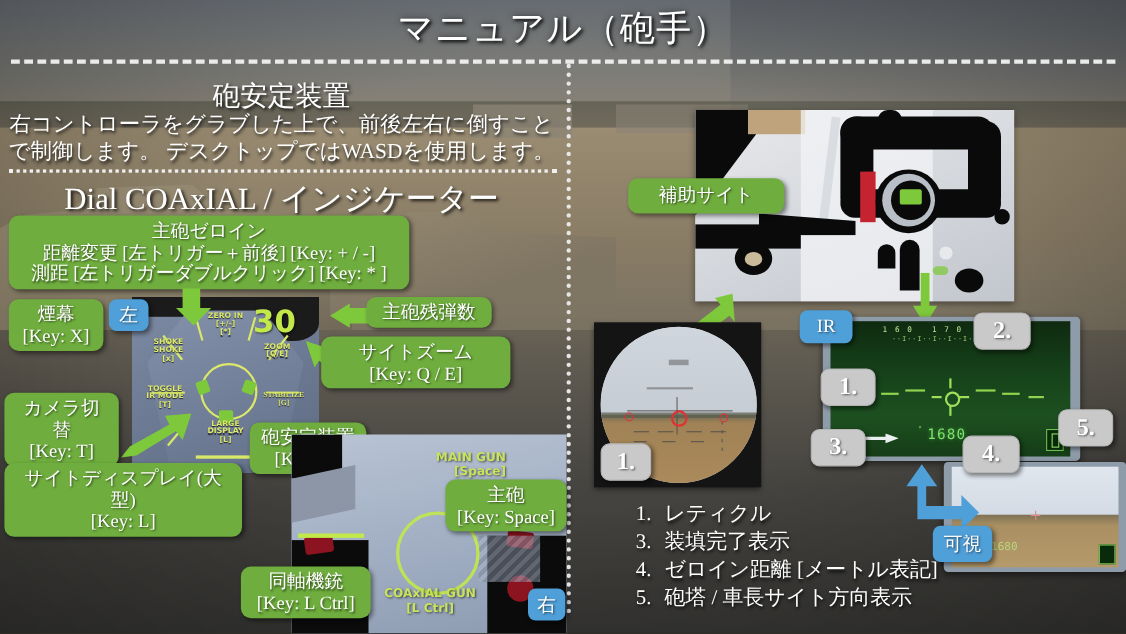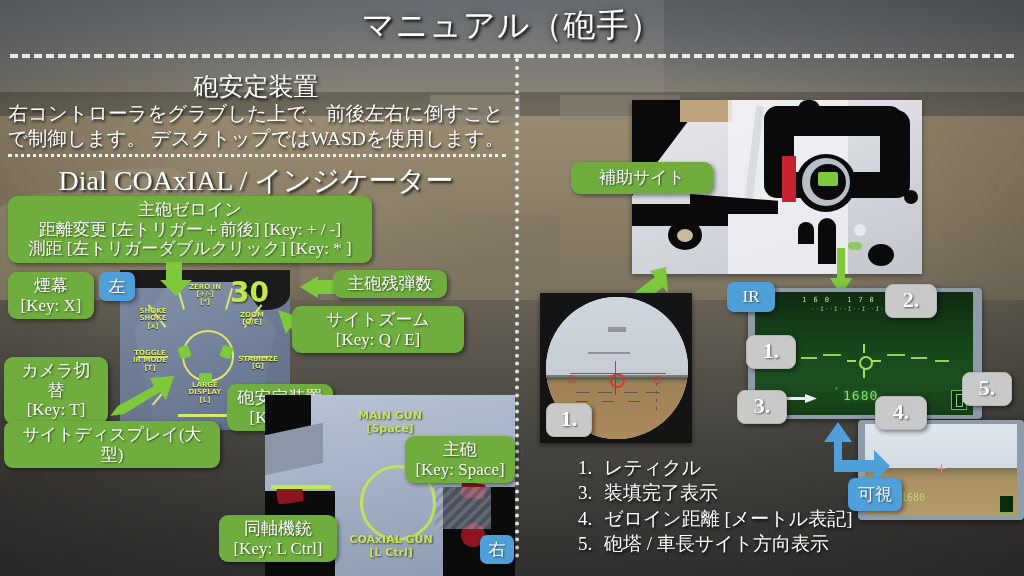--- a/index.html
+++ b/index.html
@@ -242,21 +242,21 @@
     </div>
     <div class="dialtxt" style="left:110px;top:42px;width:44px;">
       <div>ZOOM</div>
       <div>[Q/E]</div>
     </div>
     <div class="dialtxt" style="left:2px;top:80px;width:56px;">
       <div>TOGGLE</div>
       <div>IR MODE</div>
       <div>[T]</div>
     </div>
-    <div class="dialtxt" style="left:110px;top:86px;width:56px;">
+    <div class="dialtxt" style="left:110px;top:86px;width:56px;font-family:Liberation Serif, serif;">
       <div>STABILIZE</div>
       <div>[G]</div>
     </div>
     <div class="dialtxt" style="left:54px;top:112px;width:62px;">
       <div>LARGE</div>
       <div>DISPLAY</div>
       <div>[L]</div>
     </div>
   </div>
 
@@ -279,20 +279,21 @@
     <div>煙幕</div>
     <div>[Key: X]</div>
   </div>
   <div class="blue" style="left:99px;top:272px;width:36px;">左</div>
   <div class="chip" style="left:4px;top:357px;width:104px;">
     <div>カメラ切替</div>
     <div>[Key: T]</div>
   </div>
   <div class="chip" style="left:4px;top:421px;width:216px;">
     <div>サイトディスプレイ(大型)</div>
+    <div>[Key: L]</div>
   </div>
   <div class="chip" style="left:333px;top:270px;width:114px;">
     <div>主砲残弾数</div>
   </div>
   <div class="chip" style="left:292px;top:306px;width:172px;">
     <div>サイトズーム</div>
     <div>[Key: Q / E]</div>
   </div>
   <div class="chip" style="left:227px;top:384px;width:106px;">
     <div>砲安定装置</div>
@@ -304,21 +305,21 @@
     <div class="grey" style="left:0;top:34px;width:58px;height:40px;transform:skewY(-12deg);"></div>
     <div class="blk" style="left:0;top:96px;width:70px;height:85px;"></div>
     <div class="red" style="left:12px;top:92px;width:26px;height:16px;transform:rotate(-8deg);"></div>
     <div class="blk" style="left:178px;top:92px;width:72px;height:89px;"></div>
     <div class="red" style="left:196px;top:88px;width:24px;height:15px;transform:rotate(8deg);"></div>
     <div class="red" style="left:196px;top:128px;width:24px;height:24px;border-radius:50%;"></div>
     <div class="grey" style="left:170px;top:92px;width:56px;height:42px;opacity:.55;
       background:repeating-linear-gradient(135deg,#7d879a 0 4px,#a8b2c2 4px 8px);"></div>
     <div class="circ"></div>
     <div class="bar"></div>
-    <div class="guntxt" style="left:55px;top:14px;width:140px;">
+    <div class="guntxt" style="left:55px;top:14px;width:140px;text-align:right;">
       <div>MAIN GUN</div>
       <div>[Space]</div>
     </div>
     <div class="guntxt" style="left:46px;top:138px;width:160px;">
       <div>COAxIAL GUN</div>
       <div>[L Ctrl]</div>
     </div>
   </div>
 
   <div class="chip" style="left:405px;top:436px;width:110px;">

